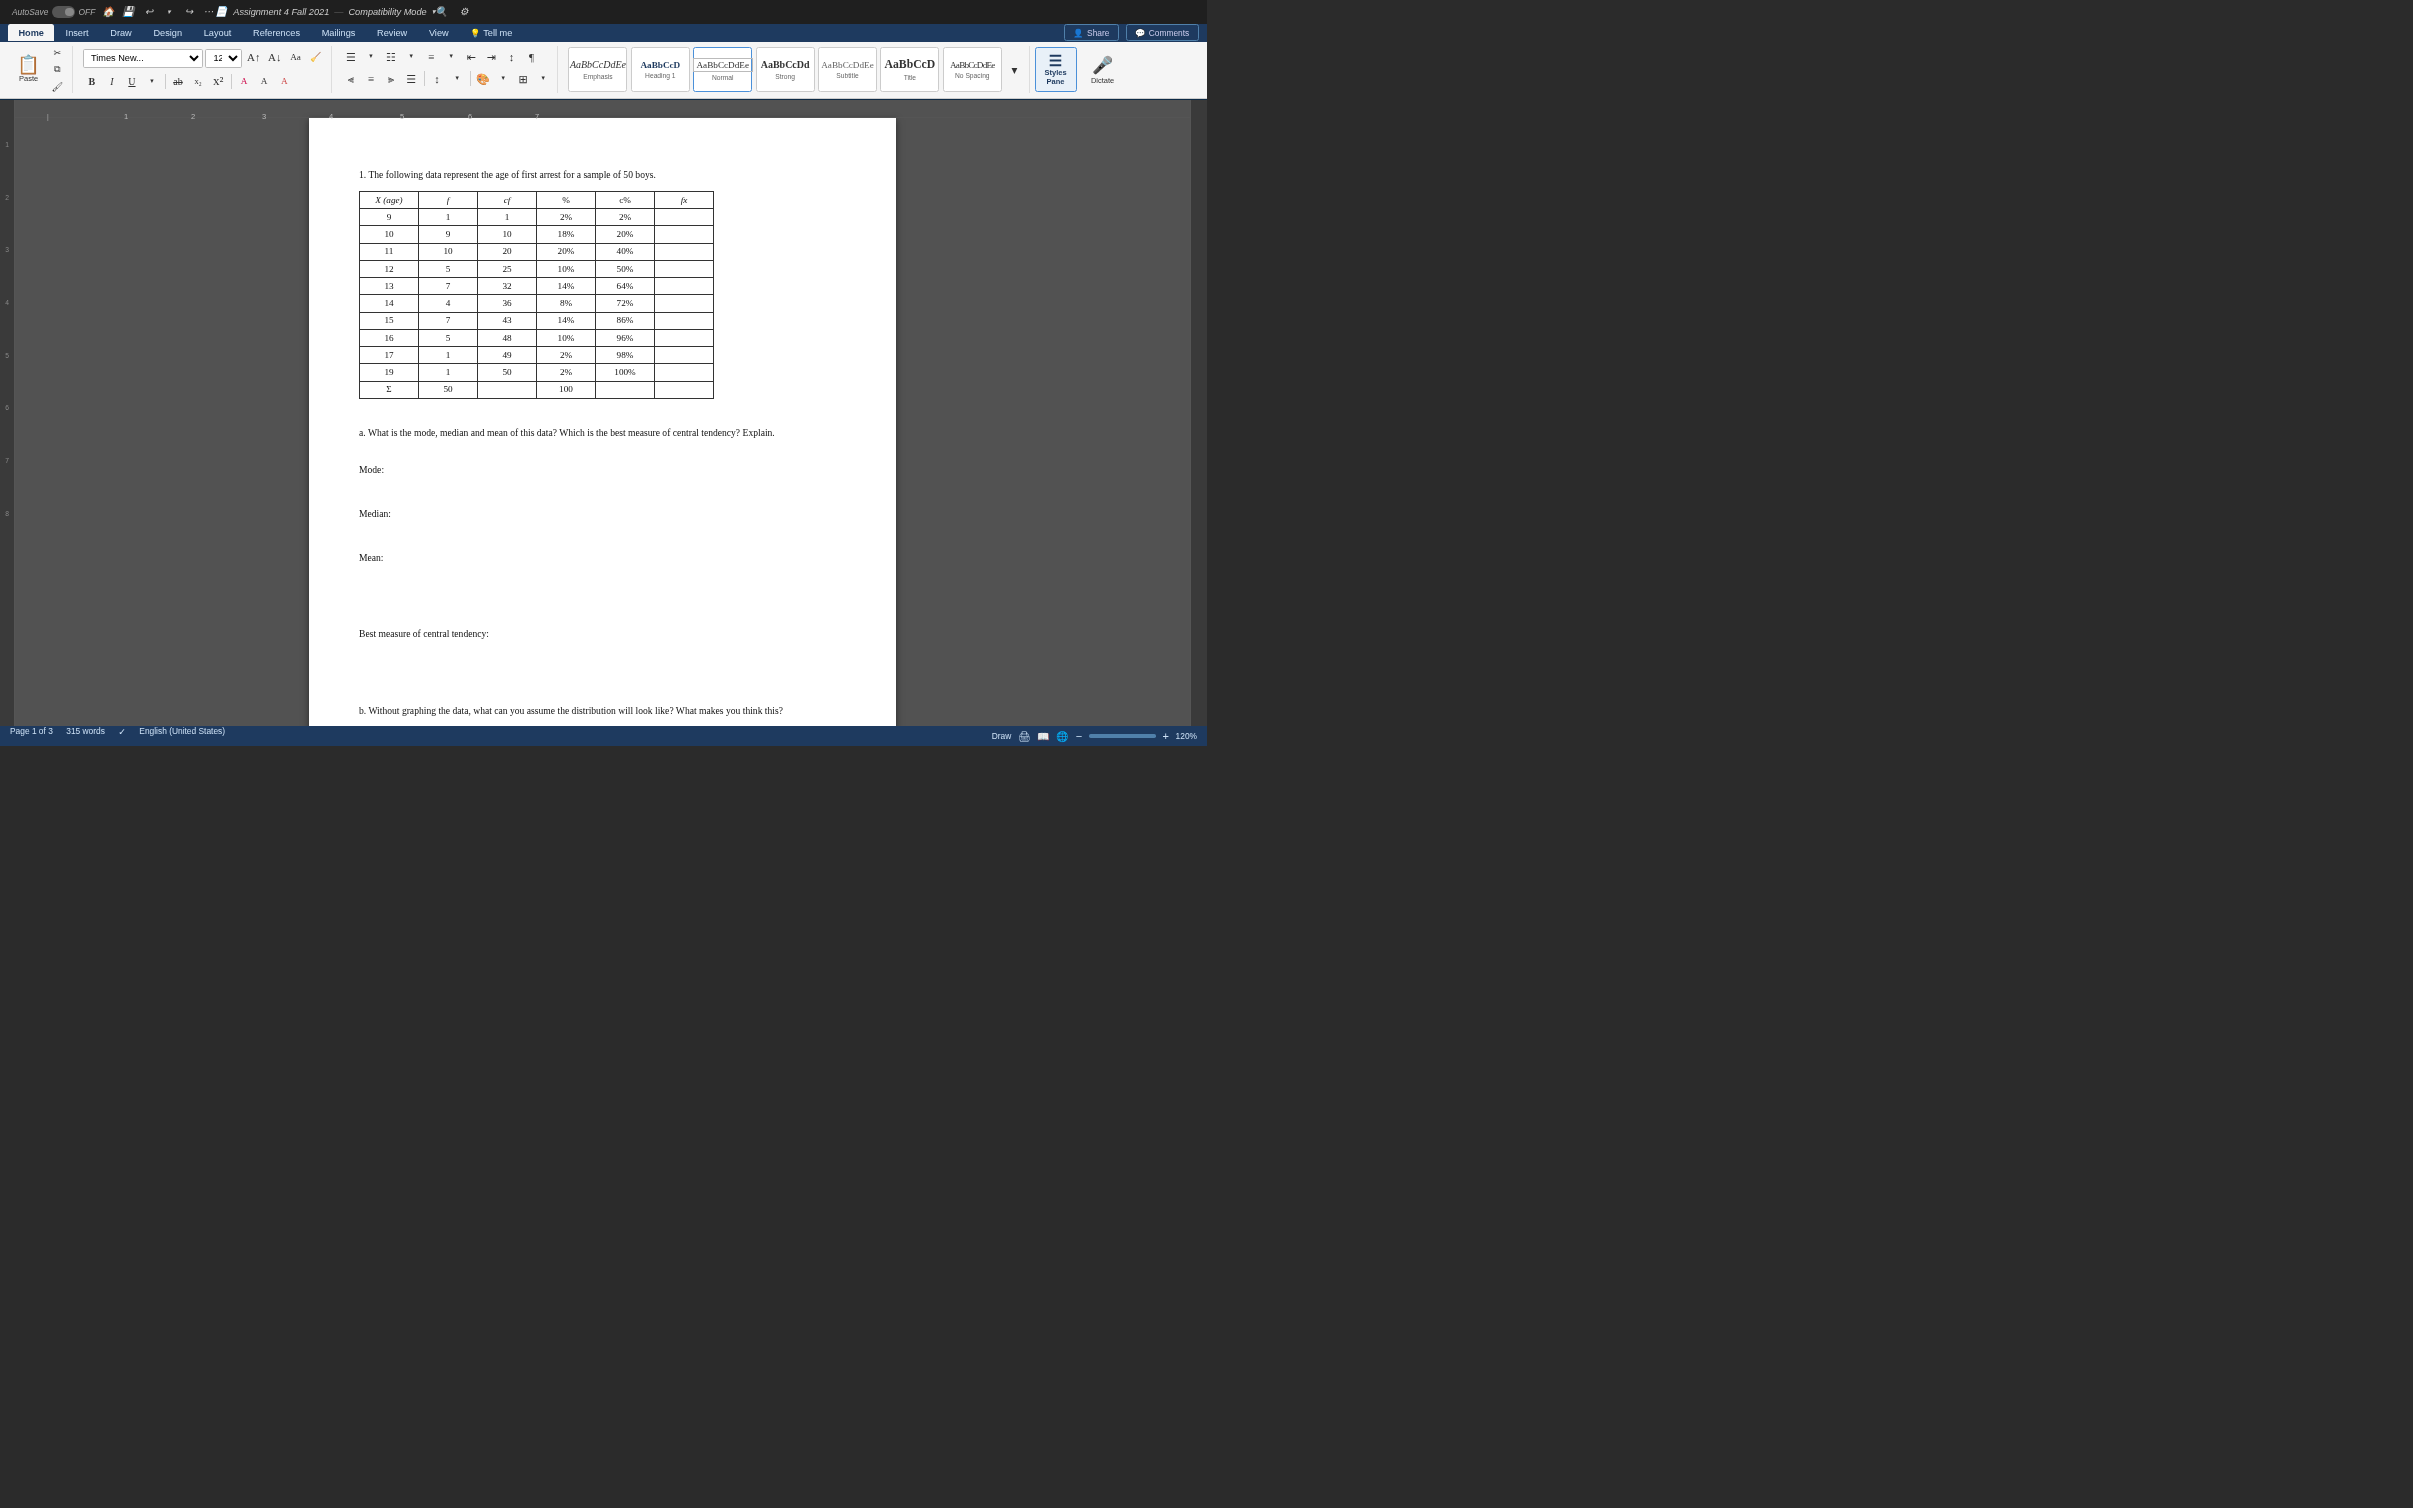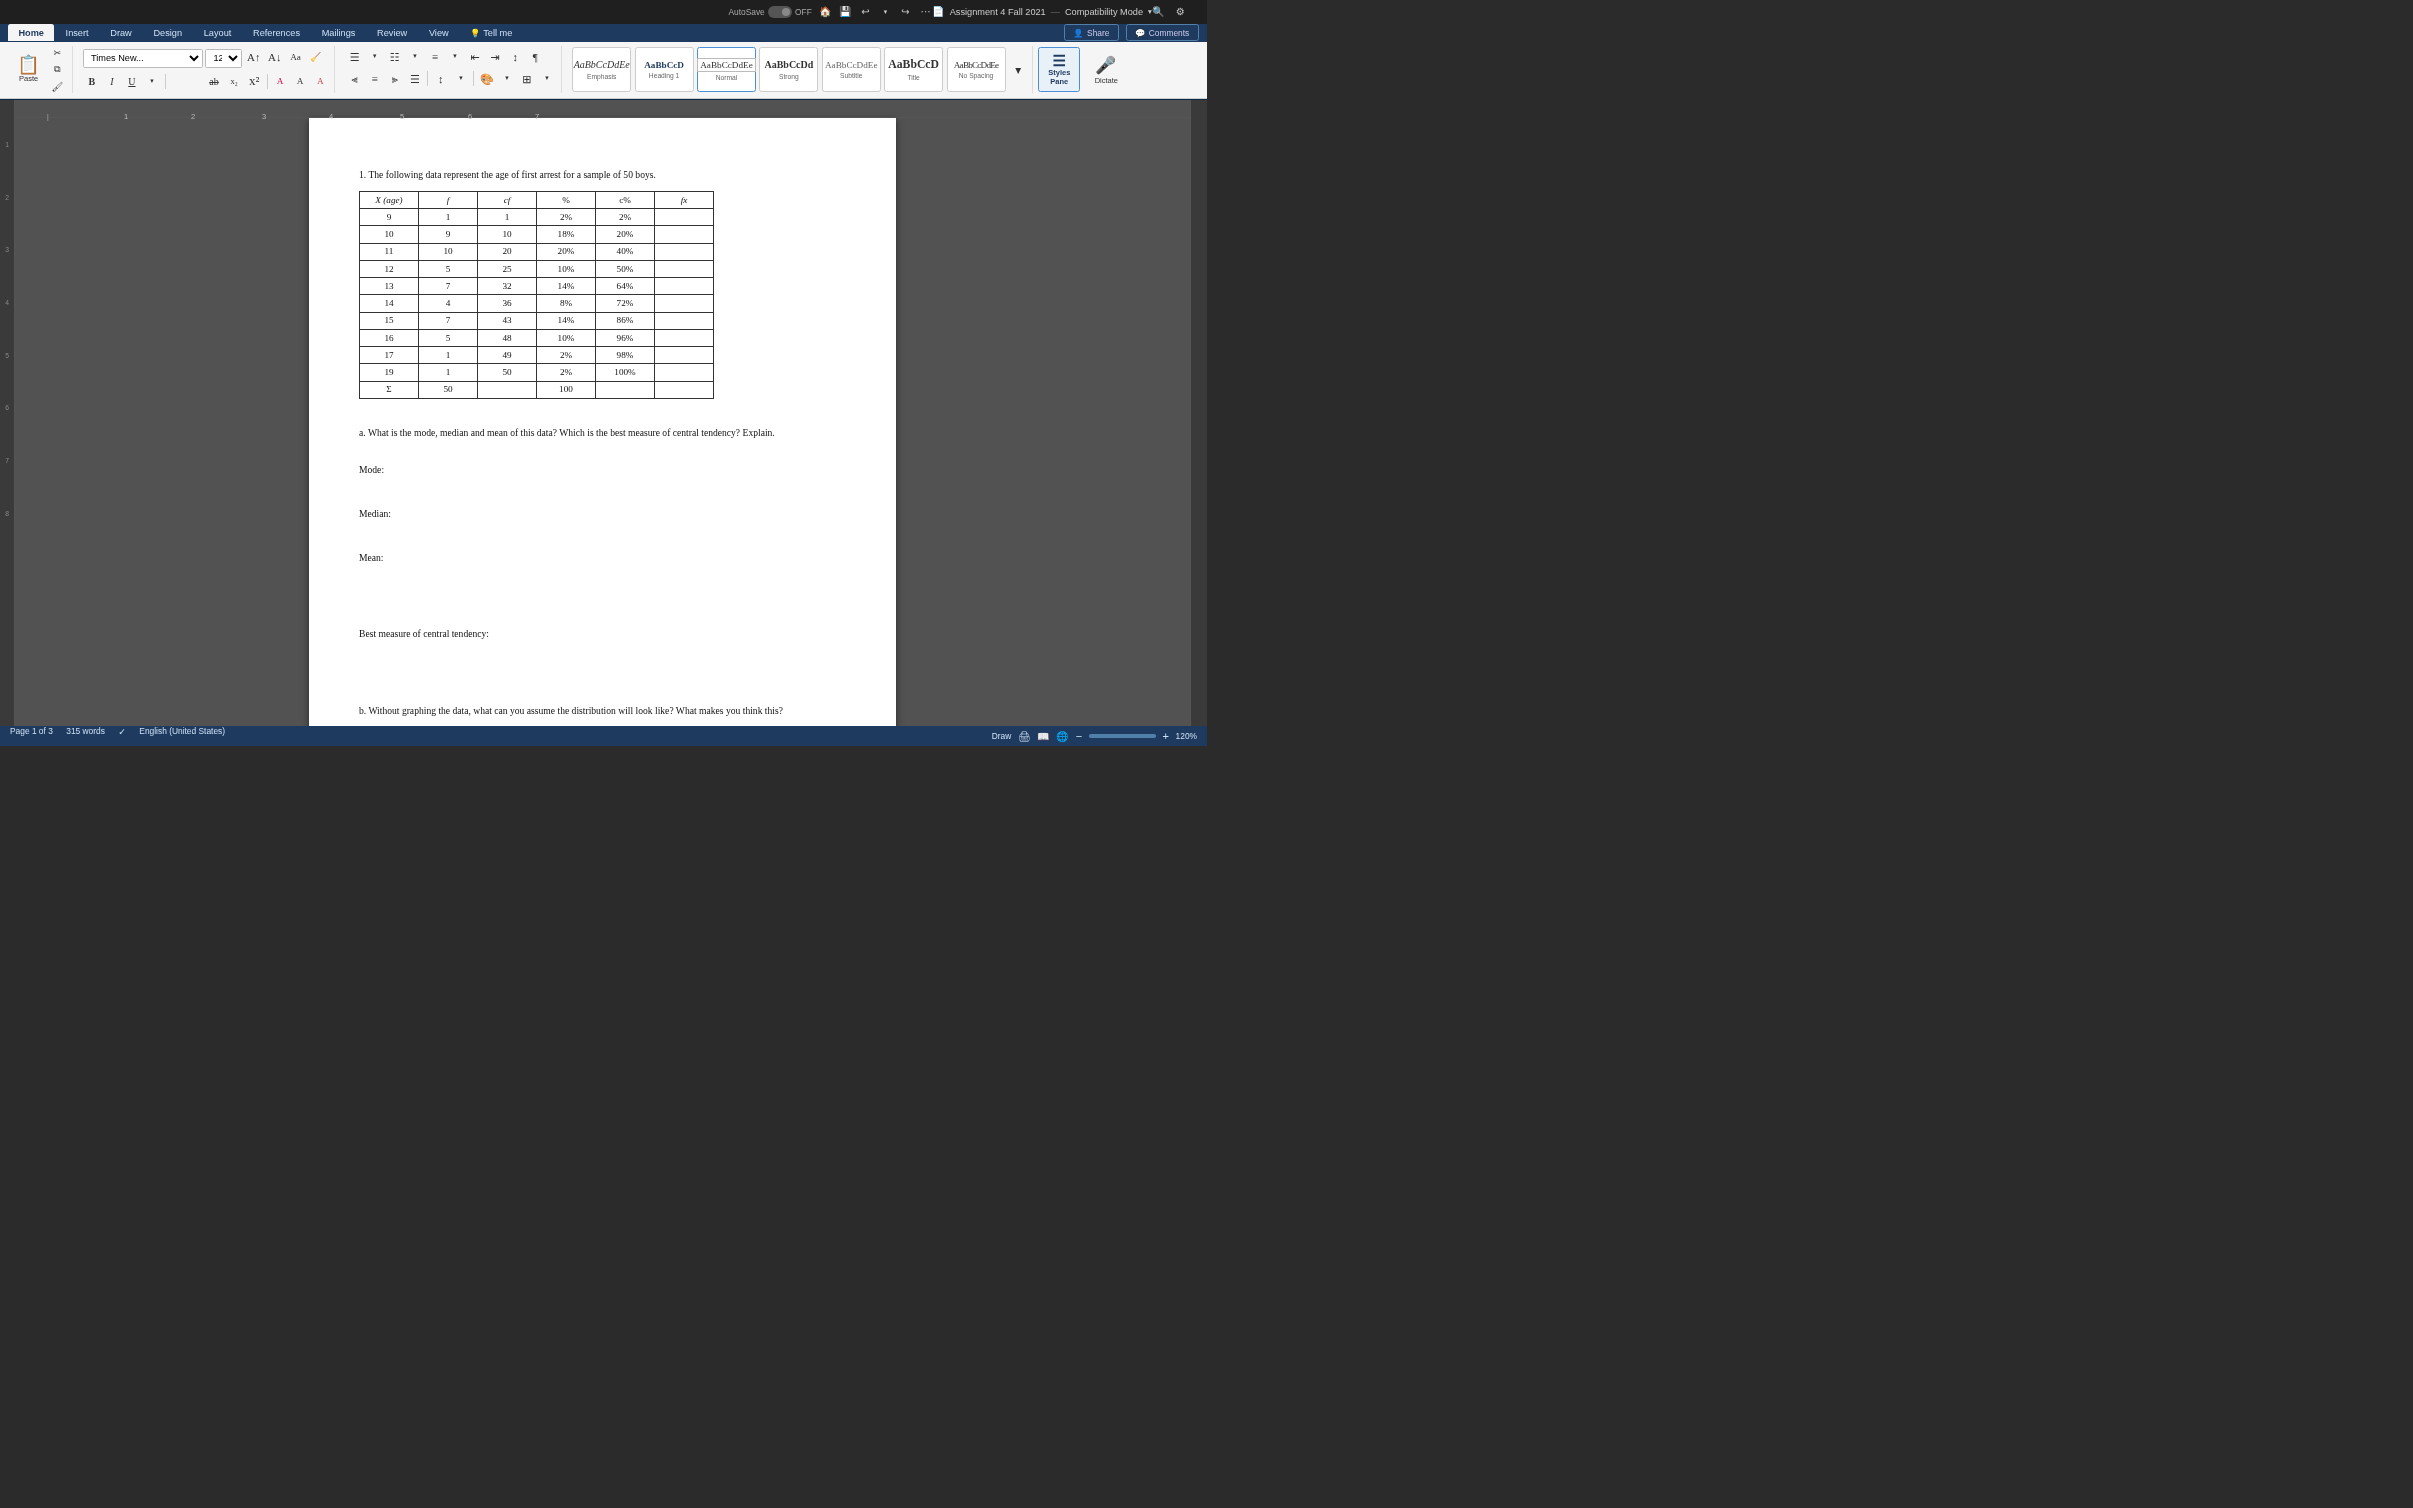--- a/index.html
+++ b/index.html
@@ -4,25 +4,26 @@
   <style>
     * { margin: 0; padding: 0; box-sizing: border-box; }
     body { font-family: 'Times New Roman', Times, serif; background: #2b2b2b; width: 1207px; height: 754px; overflow: hidden; font-size: 10px; }
 
     
     #title-bar {
       height: 23.5px;
       background: #1f1f1f;
       display: flex;
       align-items: center;
-      justify-content: flex-end;
-      padding: 0 20px;
+      justify-content: flex-start;
+      padding: 0 12px;
       color: #ccc;
       font-family: 'Segoe UI', Arial, sans-serif;
       font-size: 9.2px;
+      font-style: italic;
     }
     #title-bar-left { display: flex; align-items: center; gap: 6.7px; }
     #title-bar-center { display: flex; align-items: center; gap: 5px; color: #ccc; font-size: 9.2px; }
     #title-bar-right { display: flex; align-items: center; gap: 8.4px; }
     .tb-icon { width: 13.4px; height: 13.4px; display: inline-flex; align-items: center; justify-content: center; font-size: 10px; color: #ccc; cursor: pointer; }
     .autosave-badge { display: flex; align-items: center; gap: 3.4px; font-size: 8.4px; color: #aaa; }
     .toggle-off { background: #555; border-radius: 6.7px; width: 23.5px; height: 11.7px; display: inline-block; position: relative; }
     .toggle-off::after { content:''; position:absolute; right:1.7px; top:1.7px; width:8.4px; height:8.4px; background:#888; border-radius:50%; }
 
     
@@ -338,21 +339,21 @@
           <span class="sm-btn" style="font-size:11px;">A↓</span>
           <span class="sm-btn" style="font-size:9.2px;">Aa</span>
           <span class="sm-btn" style="font-size:9.2px;">🧹</span>
         </div>
         <div class="format-row">
           <span class="fmt-btn bold">B</span>
           <span class="fmt-btn italic">I</span>
           <span class="fmt-btn" style="text-decoration:underline;">U</span>
           <span class="sm-btn" style="font-size:6.7px;">▾</span>
           <span class="separator"></span>
-          <span class="fmt-btn" style="text-decoration:line-through;margin-left:36px;">ab</span>
+          <span class="fmt-btn" style="text-decoration:line-through;">ab</span>
           <span class="fmt-btn" style="font-size:8.4px;">x₂</span>
           <span class="fmt-btn" style="font-size:13px;font-family:Liberation Serif, serif;">x²</span>
           <span class="separator"></span>
           <span class="sm-btn" style="font-size:9.2px;color:#c04;">A</span>
           <span class="sm-btn" style="font-size:9.2px;">A</span>
           <span class="sm-btn" style="font-size:9.2px;color:#c44;">A</span>
         </div>
       </div>
     </div>
 

